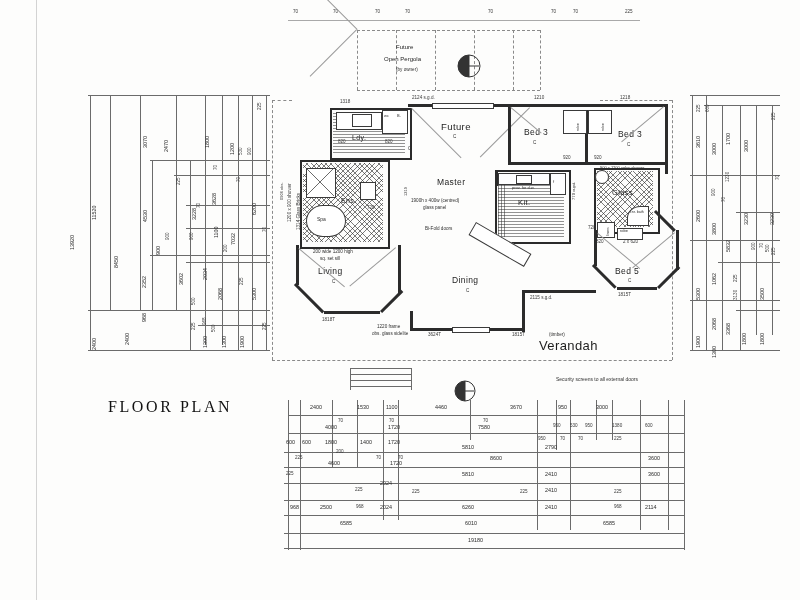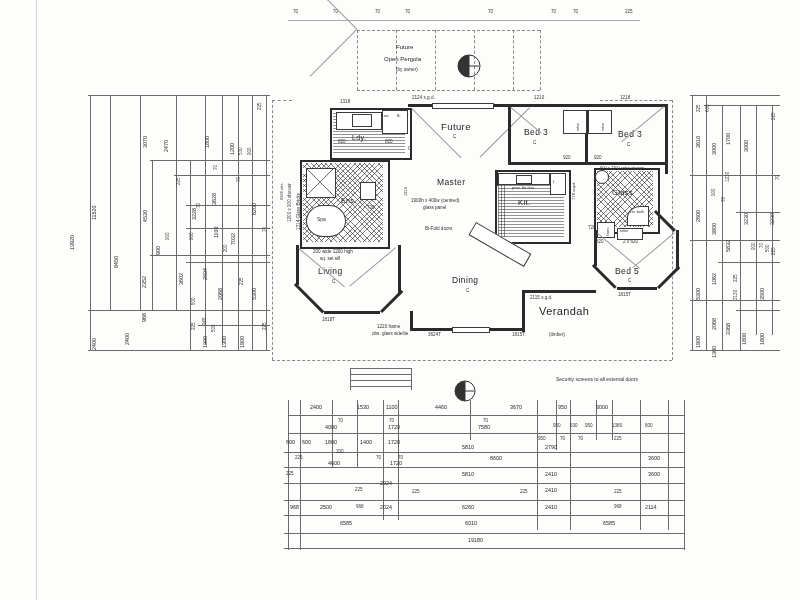--- a/index.html
+++ b/index.html
@@ -48,20 +48,21 @@
 
   svg{display:block;overflow:visible;}
 </style>
 </head>
 <body>
 
 <div id="sheet">
 
   <div class="ln vl faint" style="left:36px;top:0;height:600px;opacity:.5;"></div>
 
+  <div class="title" style="left:108px;top:398px;">FLOOR PLAN</div>
 
   <div class="abs">
     <div class="t dim7" style="left:293px;top:10px;">70</div>
     <div class="t dim7" style="left:333px;top:10px;">70</div>
     <div class="t dim7" style="left:375px;top:10px;">70</div>
     <div class="t dim7" style="left:405px;top:10px;">70</div>
     <div class="t dim7" style="left:488px;top:10px;">70</div>
     <div class="t dim7" style="left:551px;top:10px;">70</div>
     <div class="t dim7" style="left:573px;top:10px;">70</div>
     <div class="t dim7" style="left:625px;top:10px;">225</div>
@@ -357,21 +358,21 @@
     <div class="wall" style="left:410px;top:328px;width:112px;height:3px;"></div>
     <div class="wallthin" style="left:452px;top:327px;width:36px;height:4px;background:#fff;"></div>
     <div class="t dim7" style="left:428px;top:333px;">3624T</div>
     <div class="t dim7" style="left:512px;top:333px;">1815T</div>
     <div class="t note" style="left:377px;top:325px;">1220 frame</div>
     <div class="t note" style="left:372px;top:332px;">obs. glass sidelite</div>
 
     <div class="wall" style="left:522px;top:290px;width:3px;height:42px;"></div>
     <div class="wall" style="left:522px;top:290px;width:74px;height:3px;"></div>
     <div class="t dim7" style="left:530px;top:296px;">2115 s.g.d.</div>
-    <div class="t room" style="left:539px;top:306px;font-size:11px;">Verandah</div>
+    <div class="t room" style="left:539px;top:339px;font-size:13px;">Verandah</div>
     <div class="t note" style="left:549px;top:333px;">(timber)</div>
 
     <div class="abs" style="left:350px;top:368px;width:62px;height:22px;">
       <div class="ln hl thin" style="left:0;top:0;width:62px;"></div>
       <div class="ln hl thin" style="left:0;top:6px;width:62px;"></div>
       <div class="ln hl thin" style="left:0;top:12px;width:62px;"></div>
       <div class="ln hl thin" style="left:0;top:18px;width:62px;"></div>
       <div class="ln vl thin" style="left:0;top:0;height:22px;"></div>
       <div class="ln vl thin" style="left:61px;top:0;height:22px;"></div>
     </div>

